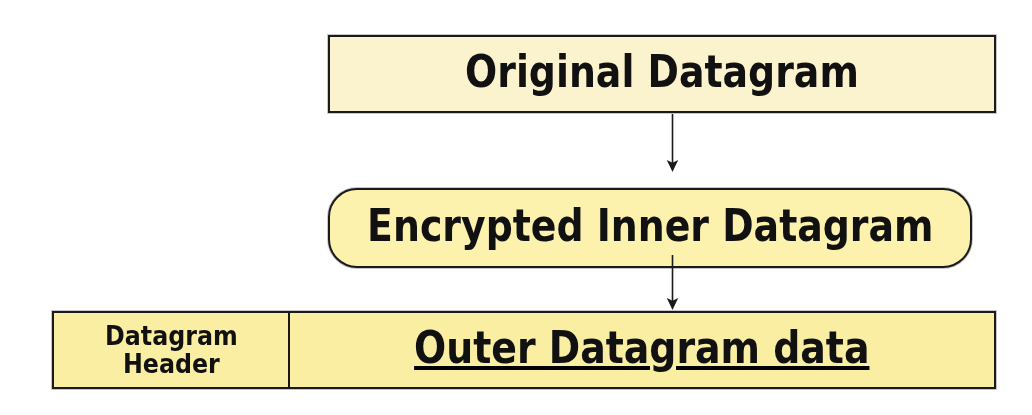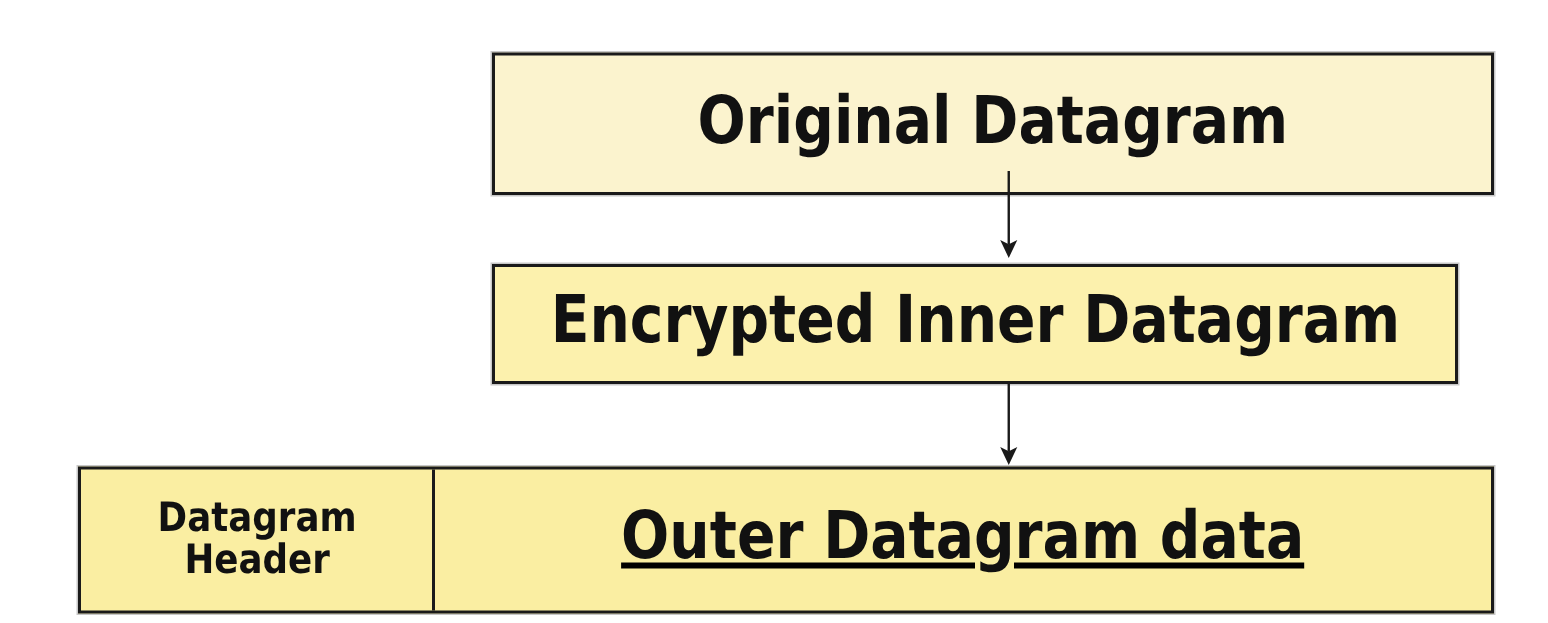--- a/index.html
+++ b/index.html
@@ -18,30 +18,31 @@
   .node {
     position: absolute;
     box-sizing: border-box;
     border: 2px solid var(--border-color, #1a1a1a);
     box-shadow: 0 0 0 1px rgba(130,130,130,0.45);
     display: flex;
     align-items: center;
     justify-content: center;
   }
   .node-original {
-    left: 328px; top: 35px; width: 668px; height: 95px;
+    left: 328px; top: 35px; width: 668px; height: 78px;
     background: var(--box1-fill, #fbf3ce);
   }
   .node-encrypted {
-    left: 328px; top: 176px; width: 644px; height: 80px;
+    left: 328px; top: 188px; width: 644px; height: 80px;
     background: var(--box2-fill, #fcf1ad);
+    border-radius: 29px;
   }
   .bottom-row {
     position: absolute;
-    left: 52px; top: 311px; width: 944px; height: 98px;
+    left: 52px; top: 311px; width: 944px; height: 78px;
     box-sizing: border-box;
     border: 2px solid var(--border-color, #1a1a1a);
     box-shadow: 0 0 0 1px rgba(130,130,130,0.45);
     background: var(--bottom-fill, #faeea2);
     display: flex;
   }
   .cell {
     display: flex;
     align-items: center;
     justify-content: center;

